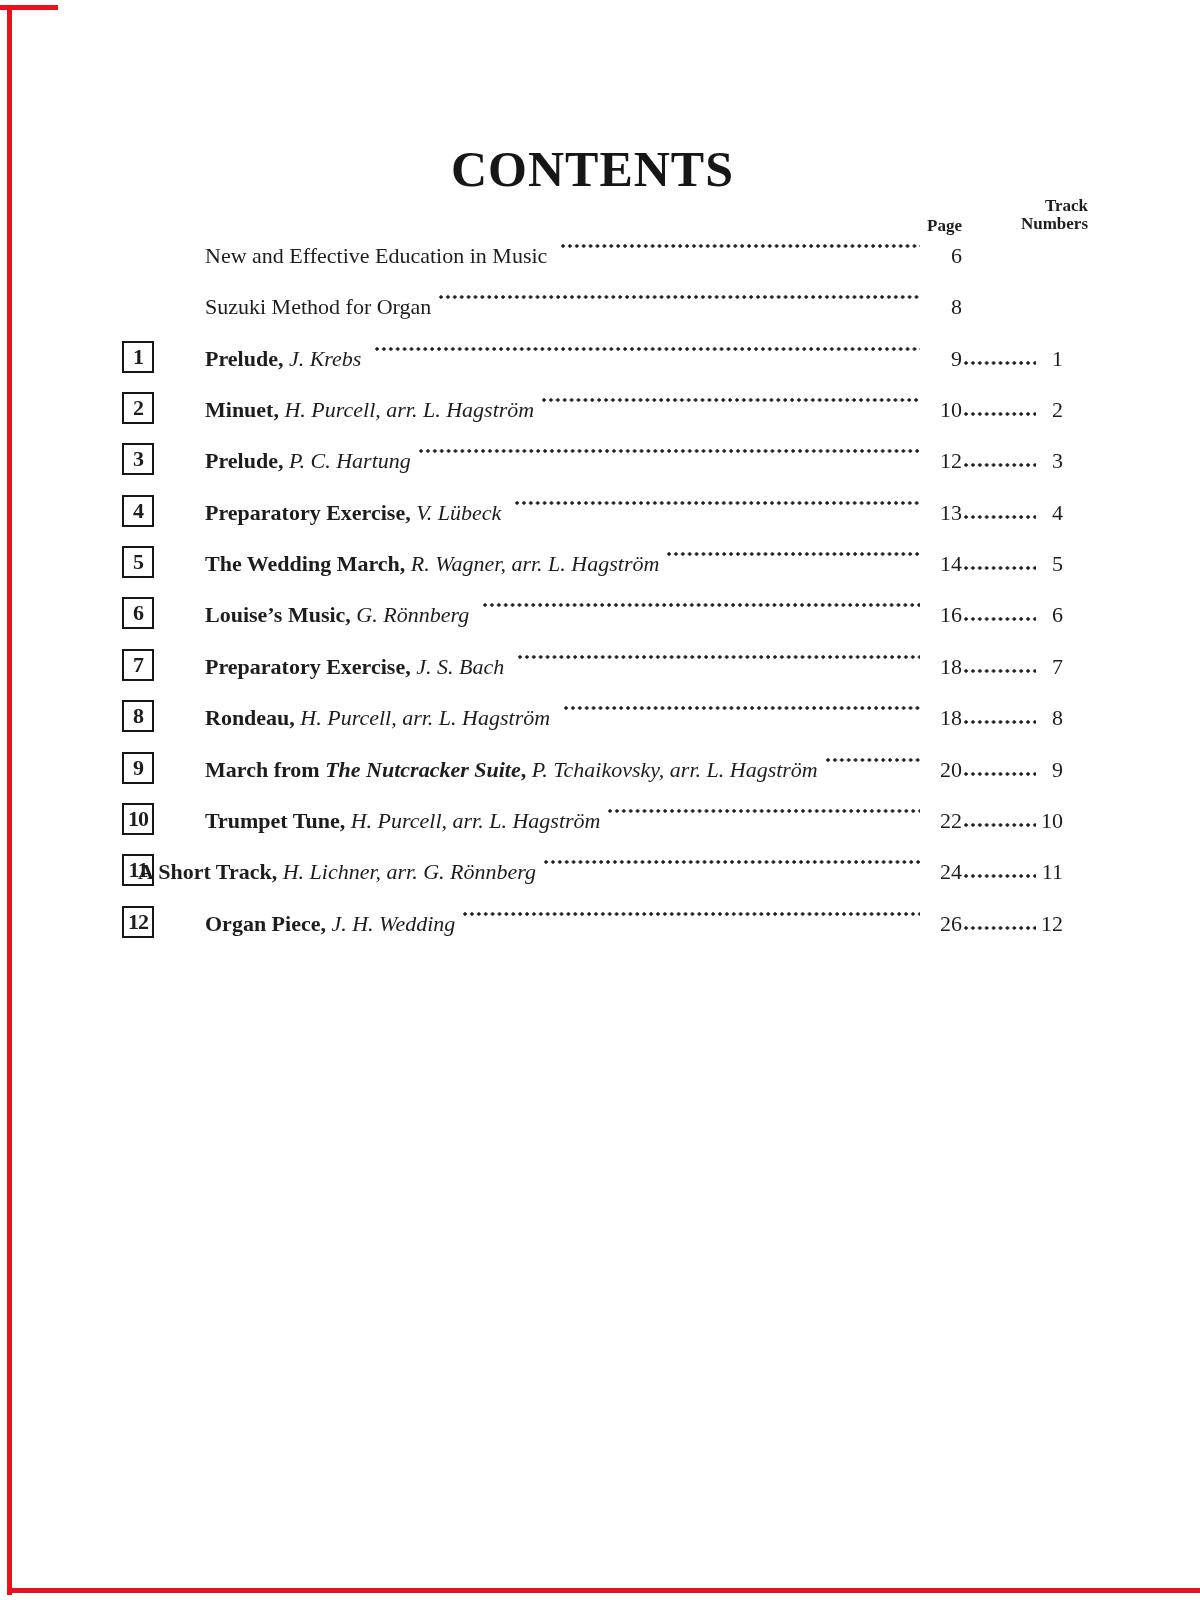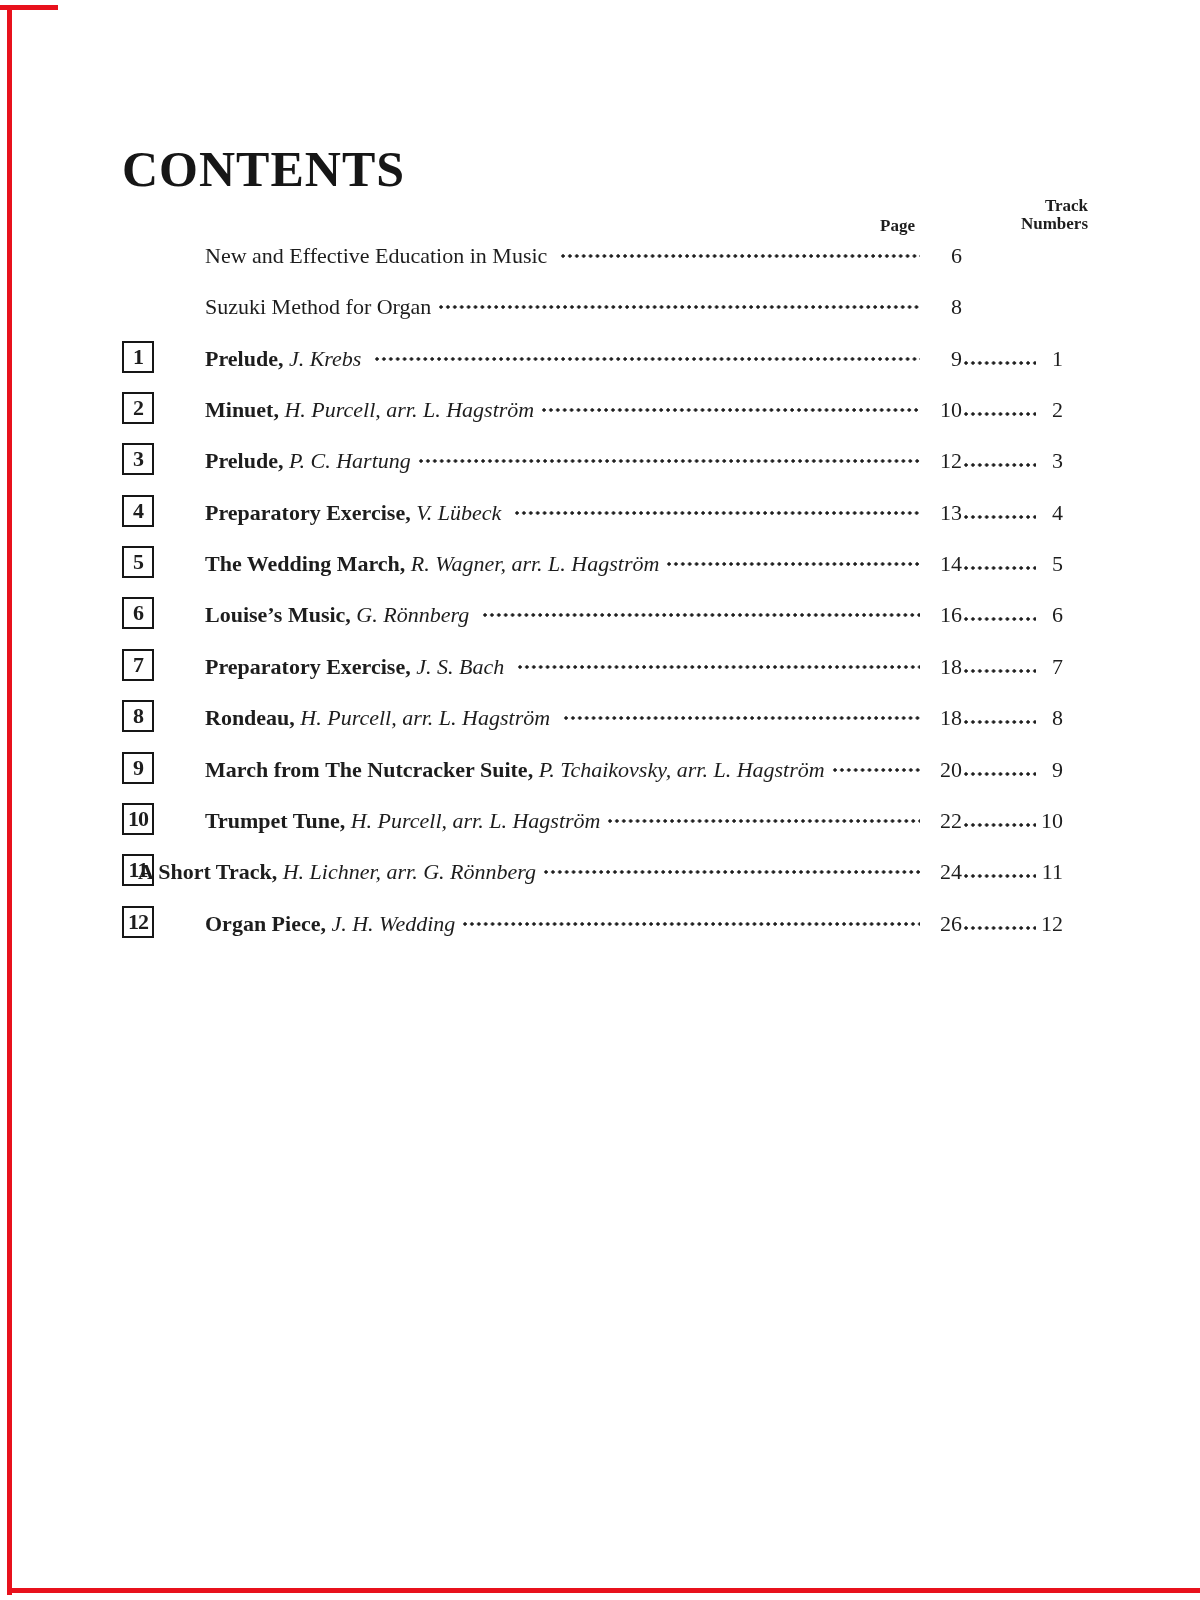--- a/index.html
+++ b/index.html
@@ -13,70 +13,70 @@
     color: #1d1d1d;
   }
   
   .red-top-left  { position: absolute; left: 0;   top: 5px;    width: 58px;  height: 5px;  background: #e8111c; }
   .red-left      { position: absolute; left: 7px; top: 5px;    width: 5px;   height: 1590px; background: #e8111c; }
   .red-bottom    { position: absolute; left: 7px; top: 1588px; width: 1193px; height: 5px; background: #e8111c; }
 
   .title {
     position: absolute;
     top: 140px; left: 122px; width: 941px;
-    text-align: left;
+    text-align: center;
     font-size: 50px;
     font-weight: bold;
     letter-spacing: 1px;
     color: #161616;
   }
   .hdr-page {
     position: absolute;
     top: 216px; left: 880px; width: 82px;
-    text-align: left;
+    text-align: right;
     font-size: 17px; font-weight: bold;
     color: #1d1d1d;
   }
   .hdr-track {
     position: absolute;
     top: 197px; left: 978px; width: 110px;
     text-align: right;
     font-size: 17px; font-weight: bold;
     line-height: 18px;
     color: #1d1d1d;
   }
   .toc { position: absolute; left: 0; top: 0; width: 1200px; height: 1600px; }
   .row {
     position: absolute;
     left: 122px; width: 941px;
     padding-left: 83px;
     box-sizing: border-box;
     display: flex;
-    align-items: center;
+    align-items: flex-start;
     font-size: 22px;
     line-height: 26px;
     white-space: pre;
   }
   .numbox {
     position: absolute;
     left: 0; top: -5px;
     width: 28px; height: 28px;
     border: 2.5px solid #161616;
     display: flex;
     align-items: center;
     justify-content: center;
     font-size: 22px;
     font-weight: bold;
     white-space: normal;
     letter-spacing: -1px;
   }
   .part-plain  { font-weight: normal; }
   .part-bold   { font-weight: bold; }
   .part-italic { font-style: italic; }
-  .part-bolditalic { font-weight: bold; }
+  .part-bolditalic { font-weight: bold; font-style: italic; }
   .dots {
     flex: 1 1 auto;
     height: 6px;
     margin: 0 2px 0 7px;
     background-image: radial-gradient(circle at 3px 3px, #1d1d1d 1.45px, transparent 1.9px);
     background-size: 6.9px 6px;
     background-repeat: repeat-x;
     background-position: left bottom;
   }
   .pagenum { flex: 0 0 auto; min-width: 40px; text-align: right; }

